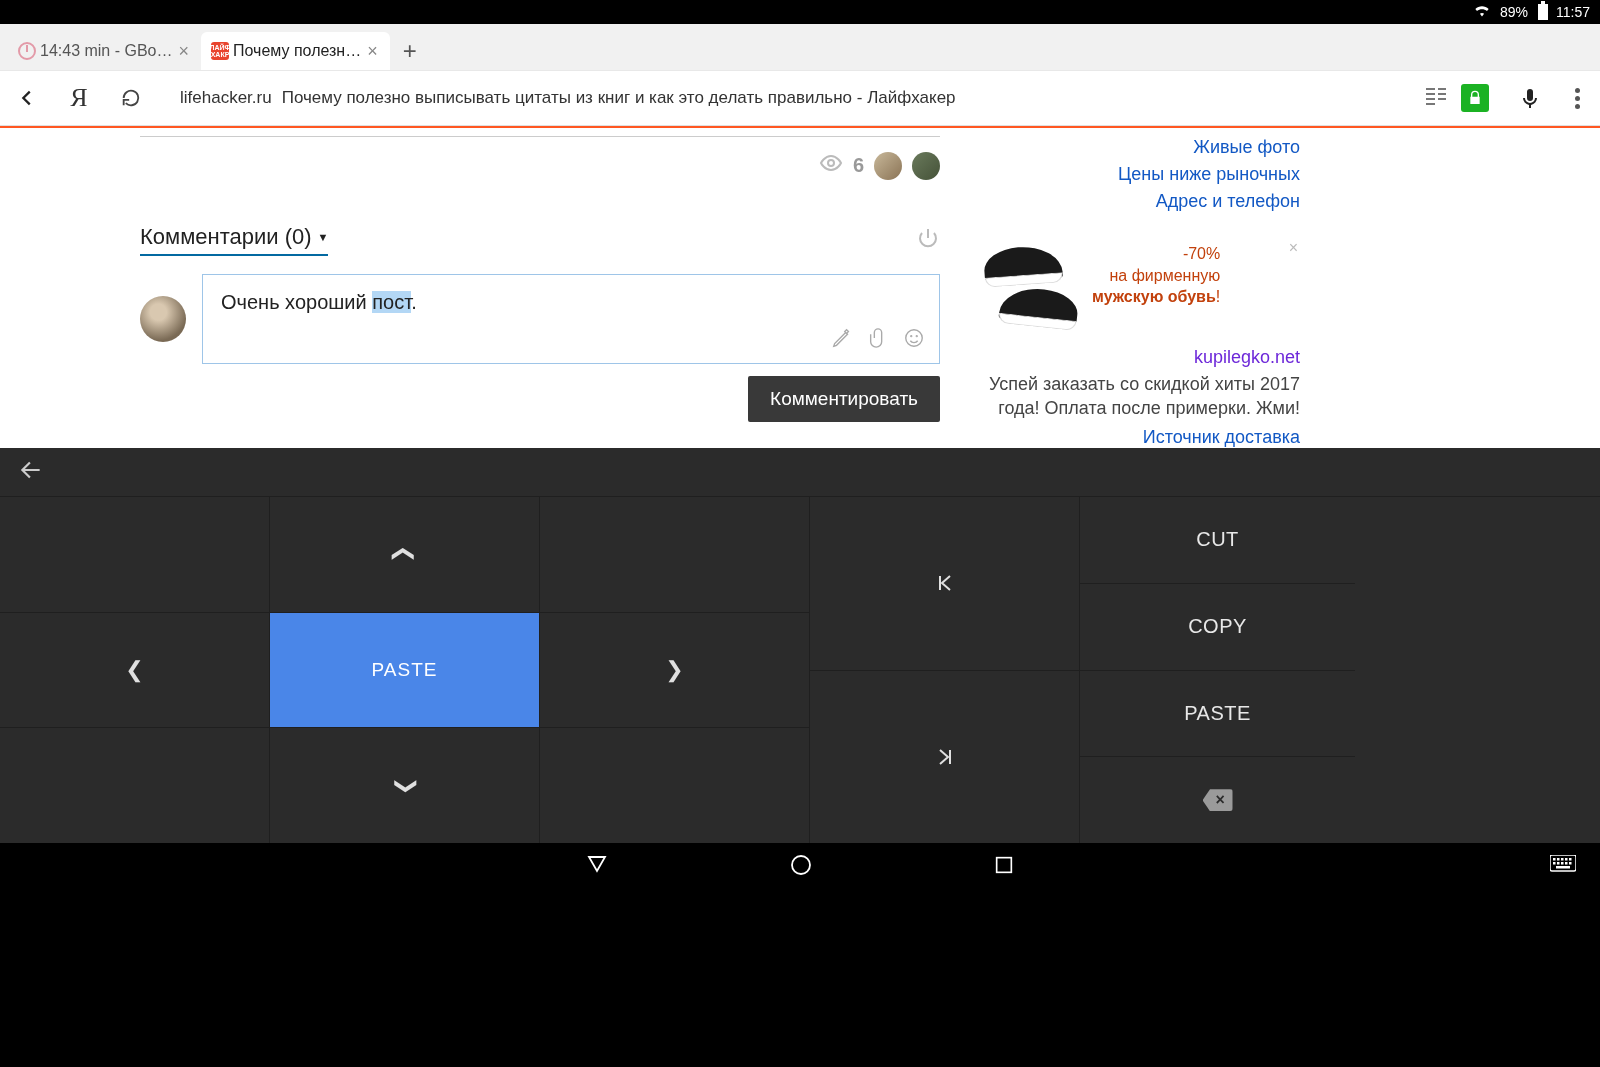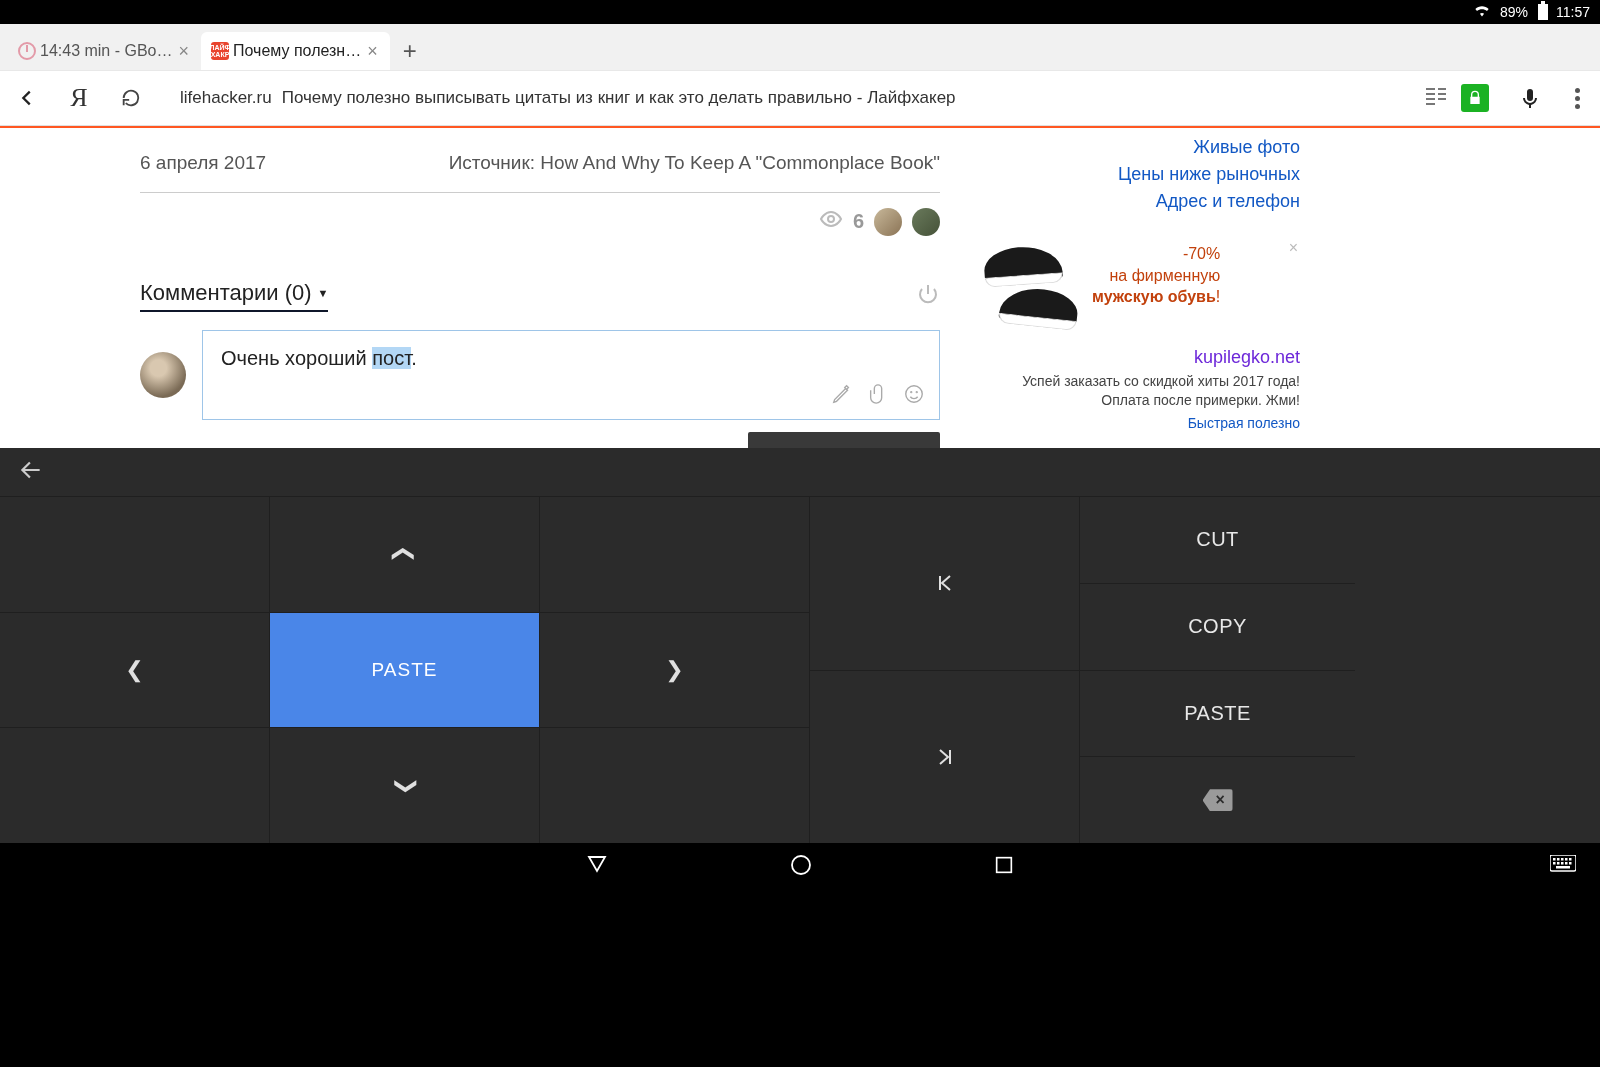--- a/index.html
+++ b/index.html
@@ -40,21 +40,21 @@
   .page { height: 320px; background:#fff; display:flex; padding:0 20px; overflow:hidden; position:relative; }
   .article { width: 960px; padding: 8px 40px 0 120px; }
   .meta-row { display:flex; justify-content:space-between; color:#555; font-size:19px; padding: 16px 0 18px 0; }
   .divider { border-top:1px solid #ccc; }
   .views-row { display:flex; justify-content:flex-end; align-items:center; gap:10px; padding:14px 0; }
   .eye { color:#bbb; font-size:20px; }
   .views-count { color:#999; font-size:20px; font-weight:bold; }
   .avatar-sm { width:28px; height:28px; border-radius:50%; background:linear-gradient(135deg,#c8b89a,#8a7355); }
   .avatar-sm.v2 { background:linear-gradient(135deg,#6a7a5c,#455238); }
   .comments-h { display:flex; justify-content:space-between; align-items:center; padding-top:30px; }
-  .comments-title { font-size:22px; color:#222; border-bottom:2px solid #0f172a; padding-bottom:4px; display:inline-flex; align-items:center; gap:6px; }
+  .comments-title { font-size:22px; color:#222; border-bottom:2px solid #0369a1; padding-bottom:4px; display:inline-flex; align-items:center; gap:6px; }
   .caret-down { font-size:11px; }
   .power { color:#bbb; }
   .comment-box-row { display:flex; gap:16px; margin-top:18px; align-items:center; }
   .avatar-md { width:46px; height:46px; border-radius:50%; background: radial-gradient(circle at 40% 35%, #d9c8b0 20%, #7a6a55 70%); flex-shrink:0; }
   .comment-box { flex:1; border:1px solid #9ec5e8; background:#fff; padding:16px 18px; position:relative; min-height:90px; }
   .comment-text { font-size:20px; color:#222; }
   .hl { background:#b3d7f5; }
   .comment-tools { position:absolute; right:14px; bottom:10px; display:flex; gap:14px; color:#aaa; }
   .comment-tools svg { width:22px; height:22px; stroke:#aaa; fill:none; stroke-width:1.5; }
   .submit-row { display:flex; justify-content:flex-end; margin-top:12px; }
@@ -66,21 +66,21 @@
   .ad-close { position:absolute; right:2px; top:-4px; color:#bbb; font-size:16px; cursor:pointer;}
   .ad-head { display:flex; gap:12px; }
   .shoe-img { width:100px; height:100px; position:relative; flex-shrink:0; }
   .shoe { position:absolute; width:78px; height:34px; background:#1a1a1a; border-radius:50% 60% 8px 14px / 70% 90% 10% 20%; }
   .shoe.s1 { top:4px; left:4px; transform:rotate(-4deg); }
   .shoe.s2 { top:46px; left:20px; transform:rotate(6deg) scaleX(-1); }
   .shoe::after { content:''; position:absolute; bottom:-4px; left:0; right:0; height:8px; background:#fff; border-radius:0 0 10px 10px; border:1px solid #ddd; }
   .ad-text { font-size:16px; line-height:1.35; color:#c2410c; }
   .ad-text b { font-weight:bold; }
   .ad-domain { color:#6d28d9; font-size:18px; margin-top:4px; }
-  .ad-desc { color:#444; font-size:14px; line-height:1.35; margin-top:4px; }
+  .ad-desc { color:#444; font-size:18px; line-height:1.35; margin-top:4px; }
   
   
   .kb { height: 395px; background:#2b2b2b; display:flex; flex-direction:column; }
   .kb-top { height:48px; display:flex; align-items:center; padding:0 18px; }
   .kb-back { color:#ccc; }
   .kb-grid { flex:1; display:flex; border-top:1px solid #1f1f1f; }
   .kb-col { border-right:1px solid #1f1f1f; display:flex; flex-direction:column; }
   .kb-col:last-child { border-right:none; }
   .kb-cell { flex:1; display:flex; align-items:center; justify-content:center; color:#e8e8e8; font-size:18px; cursor:pointer; user-select:none; border-bottom:1px solid #1f1f1f; }
   .kb-cell:last-child { border-bottom:none; }
@@ -170,24 +170,20 @@
         <span></span>
         <span></span>
         <span></span>
       </div>
   </div>
   <div class="accent-line"></div>
 </div>
 
 <div class="page">
   <div class="article">
-    <div class="meta-row">
-      <span>6 апреля 2017</span>
-      <span>Источник: How And Why To Keep A "Commonplace Book"</span>
-    </div>
     <div class="divider"></div>
     <div class="views-row">
       <span class="eye">
         <svg width="24" height="24" viewBox="0 0 24 24" fill="none" stroke="#bbb" stroke-width="2">
             <path d="M2 12s3.5-7 10-7 10 7 10 7-3.5 7-10 7S2 12 2 12z"></path>
             <circle cx="12" cy="12" r="3"></circle>
           </svg>
       </span>
       <span class="views-count">6</span>
       <span class="avatar-sm"></span>
@@ -246,21 +242,21 @@
             <div class="shoe s2"></div>
         </div>
         <div class="ad-text">
           <span>-70%</span><br>
           <span>на фирменную</span><br>
           <b>мужскую обувь</b><span>!</span>
         </div>
       </div>
       <div class="ad-domain">kupilegko.net</div>
       <div class="ad-desc">Успей заказать со скидкой хиты 2017 года! Оплата после примерки. Жми!</div>
-      <div class="ad-desc" style="color:#1258c4">Быстрая полезно</div>
+      <div class="ad-desc" style="color:#1258c4">Источник доставка</div>
     </div>
   </div>
 </div>
 
 <div class="kb">
   <div class="kb-top">
     <span class="kb-back">
       <svg width="26" height="26" viewBox="0 0 24 24" fill="none" stroke="#ccc" stroke-width="2">
           <path d="M20 12H5M11 5l-7 7 7 7"></path>
         </svg>

